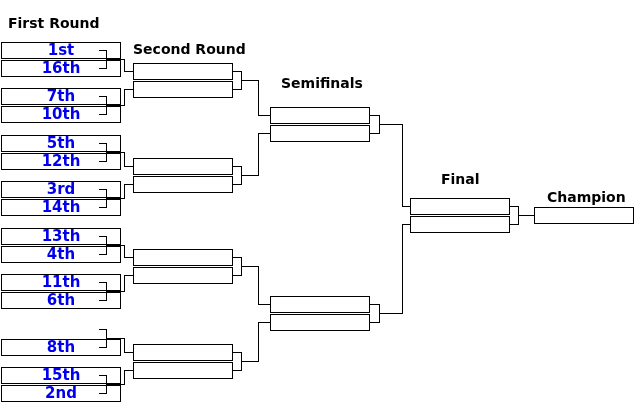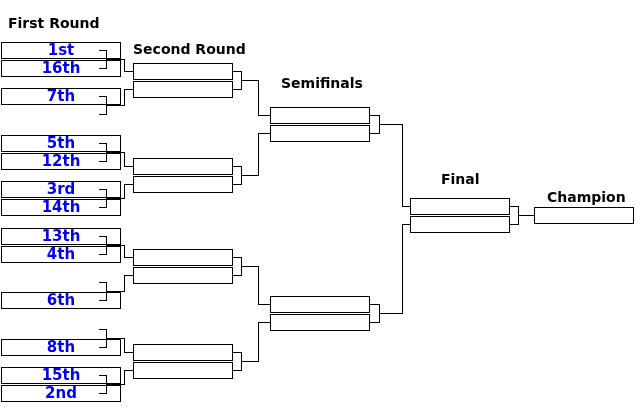--- a/index.html
+++ b/index.html
@@ -51,37 +51,43 @@
 
   <div class="box c1" style="top:42px">
       <span class="seed">1st</span>
     </div>
   <div class="box c1" style="top:60px">
       <span class="seed">16th</span>
     </div>
   <div class="box c1" style="top:88px">
       <span class="seed">7th</span>
     </div>
+  <div class="box c1" style="top:106px">
+      <span class="seed">10th</span>
+    </div>
   <div class="box c1" style="top:135px">
       <span class="seed">5th</span>
     </div>
   <div class="box c1" style="top:153px">
       <span class="seed">12th</span>
     </div>
   <div class="box c1" style="top:181px">
       <span class="seed">3rd</span>
     </div>
   <div class="box c1" style="top:199px">
       <span class="seed">14th</span>
     </div>
   <div class="box c1" style="top:228px">
       <span class="seed">13th</span>
     </div>
   <div class="box c1" style="top:246px">
       <span class="seed">4th</span>
+    </div>
+  <div class="box c1" style="top:274px">
+      <span class="seed">11th</span>
     </div>
   <div class="box c1" style="top:292px">
       <span class="seed">6th</span>
     </div>
   <div class="box c1" style="top:339px">
       <span class="seed">8th</span>
     </div>
   <div class="box c1" style="top:367px">
       <span class="seed">15th</span>
     </div>

